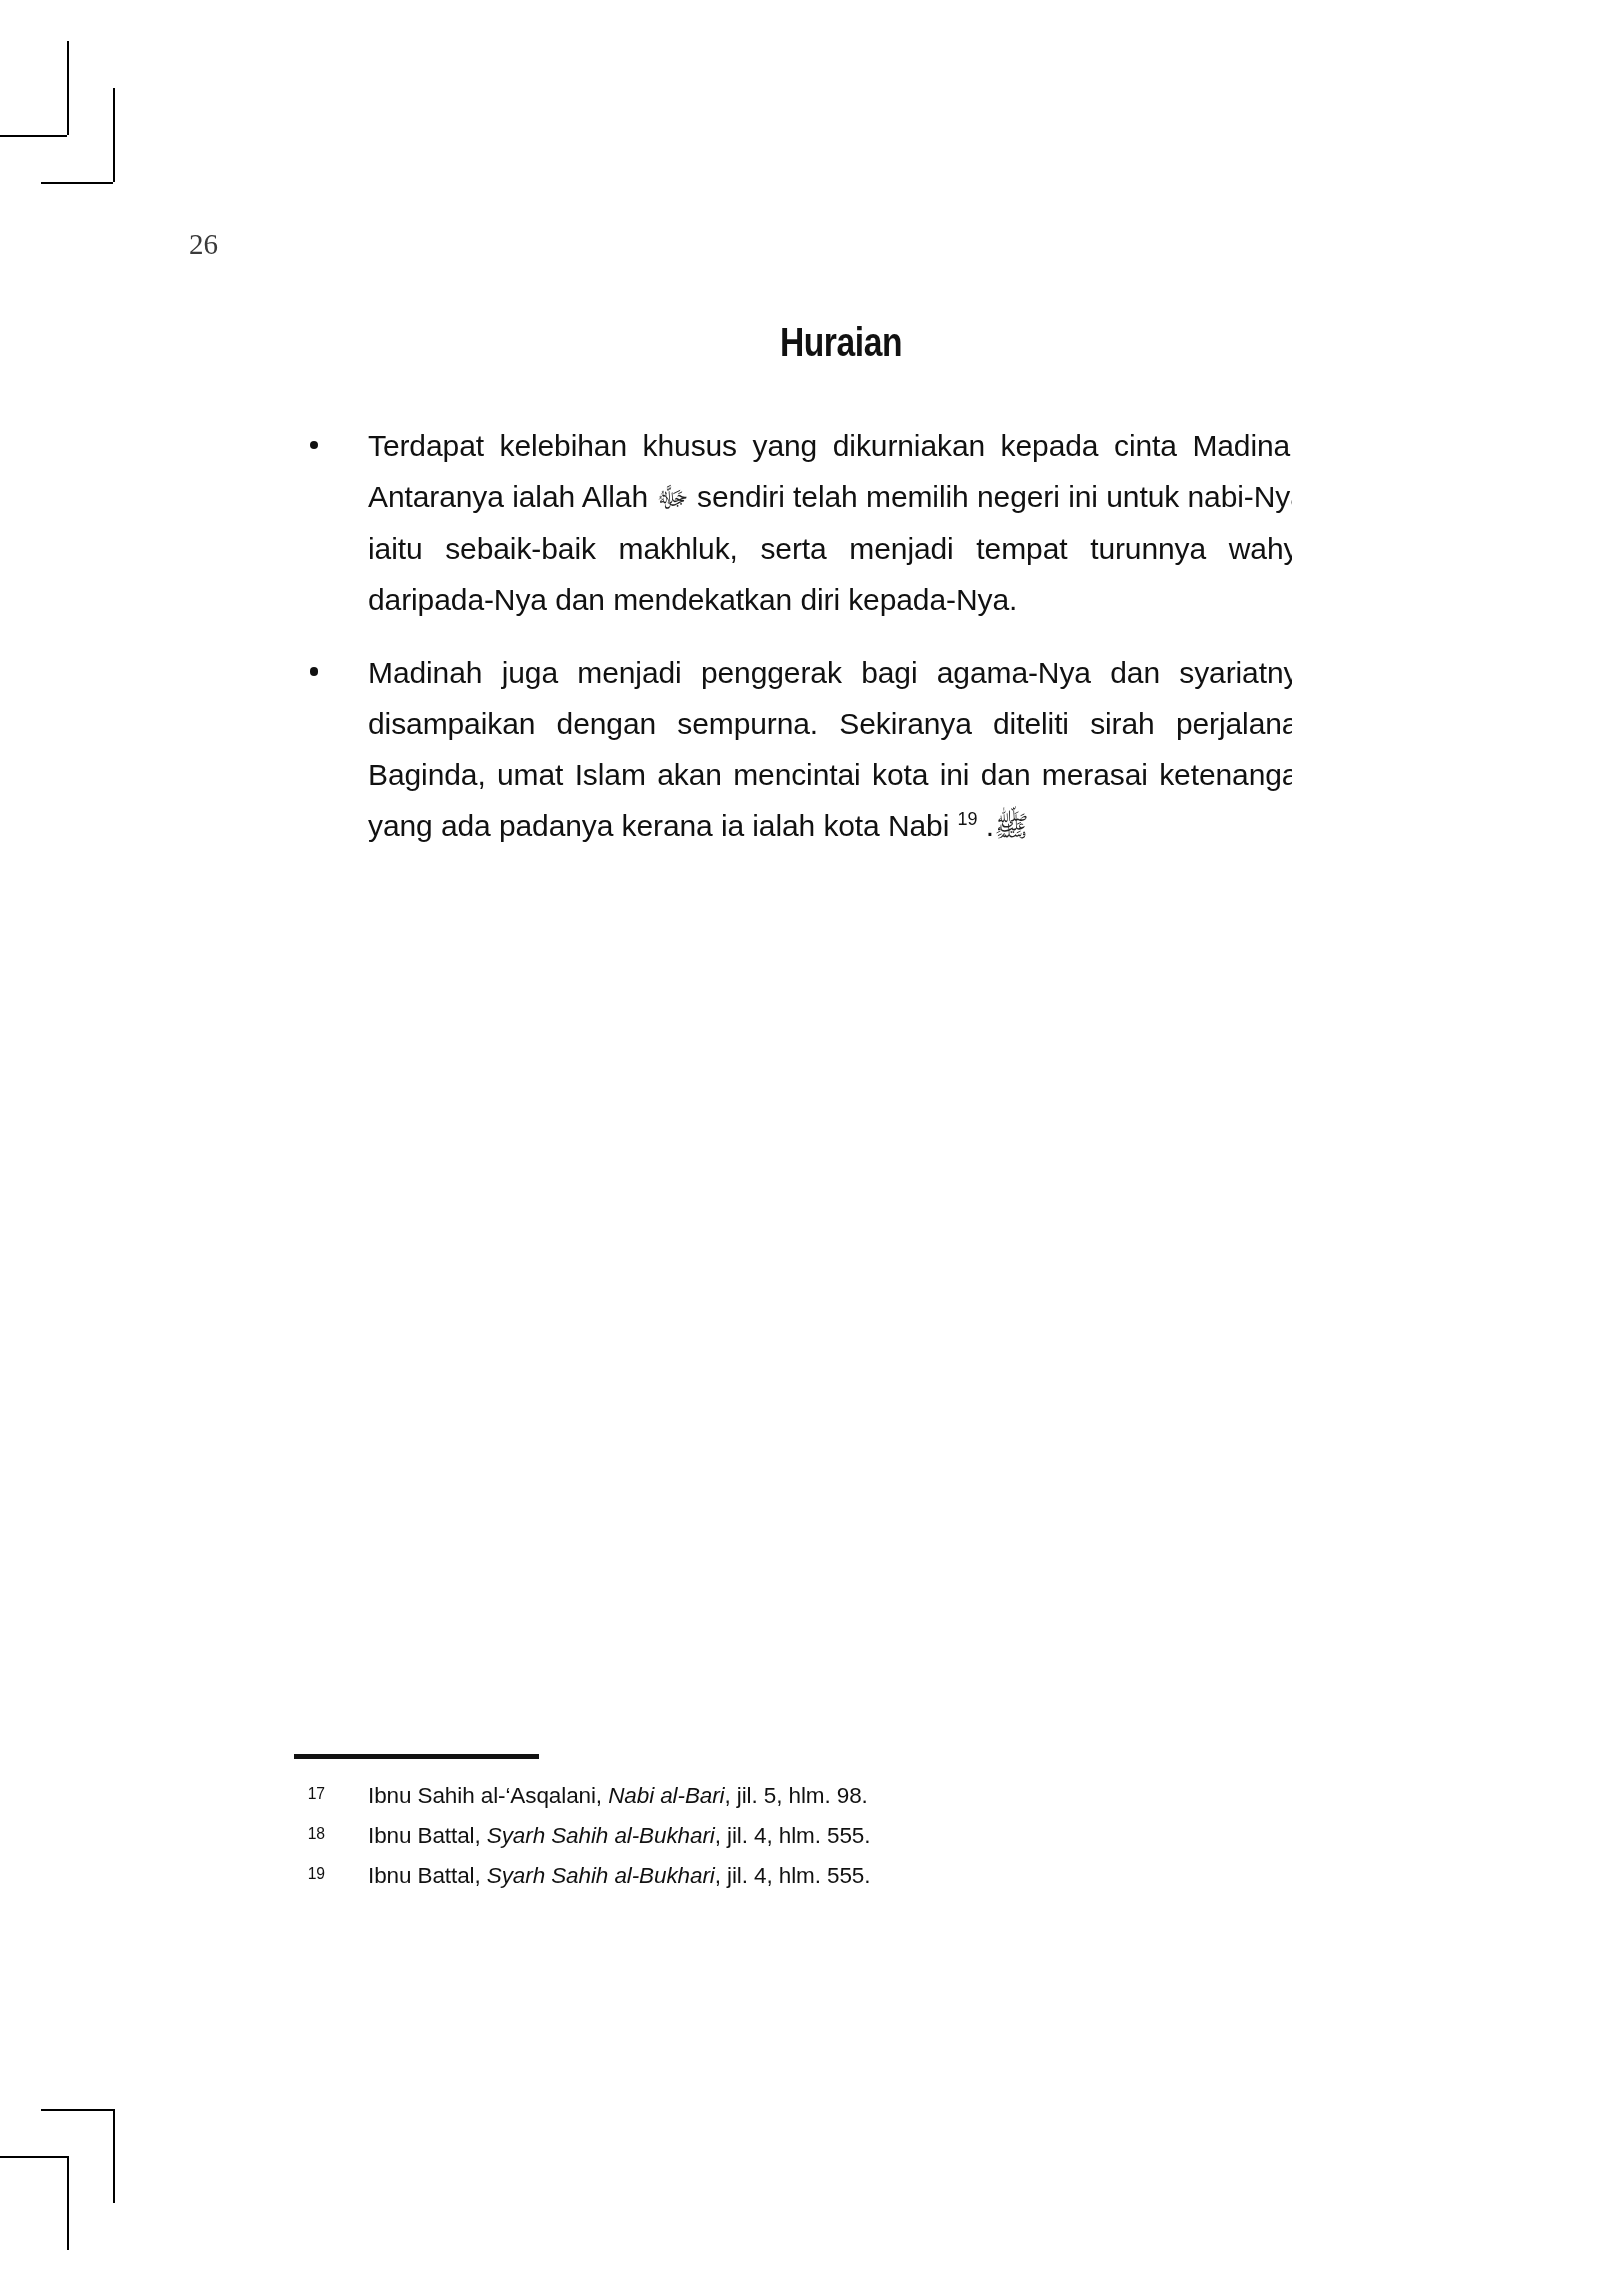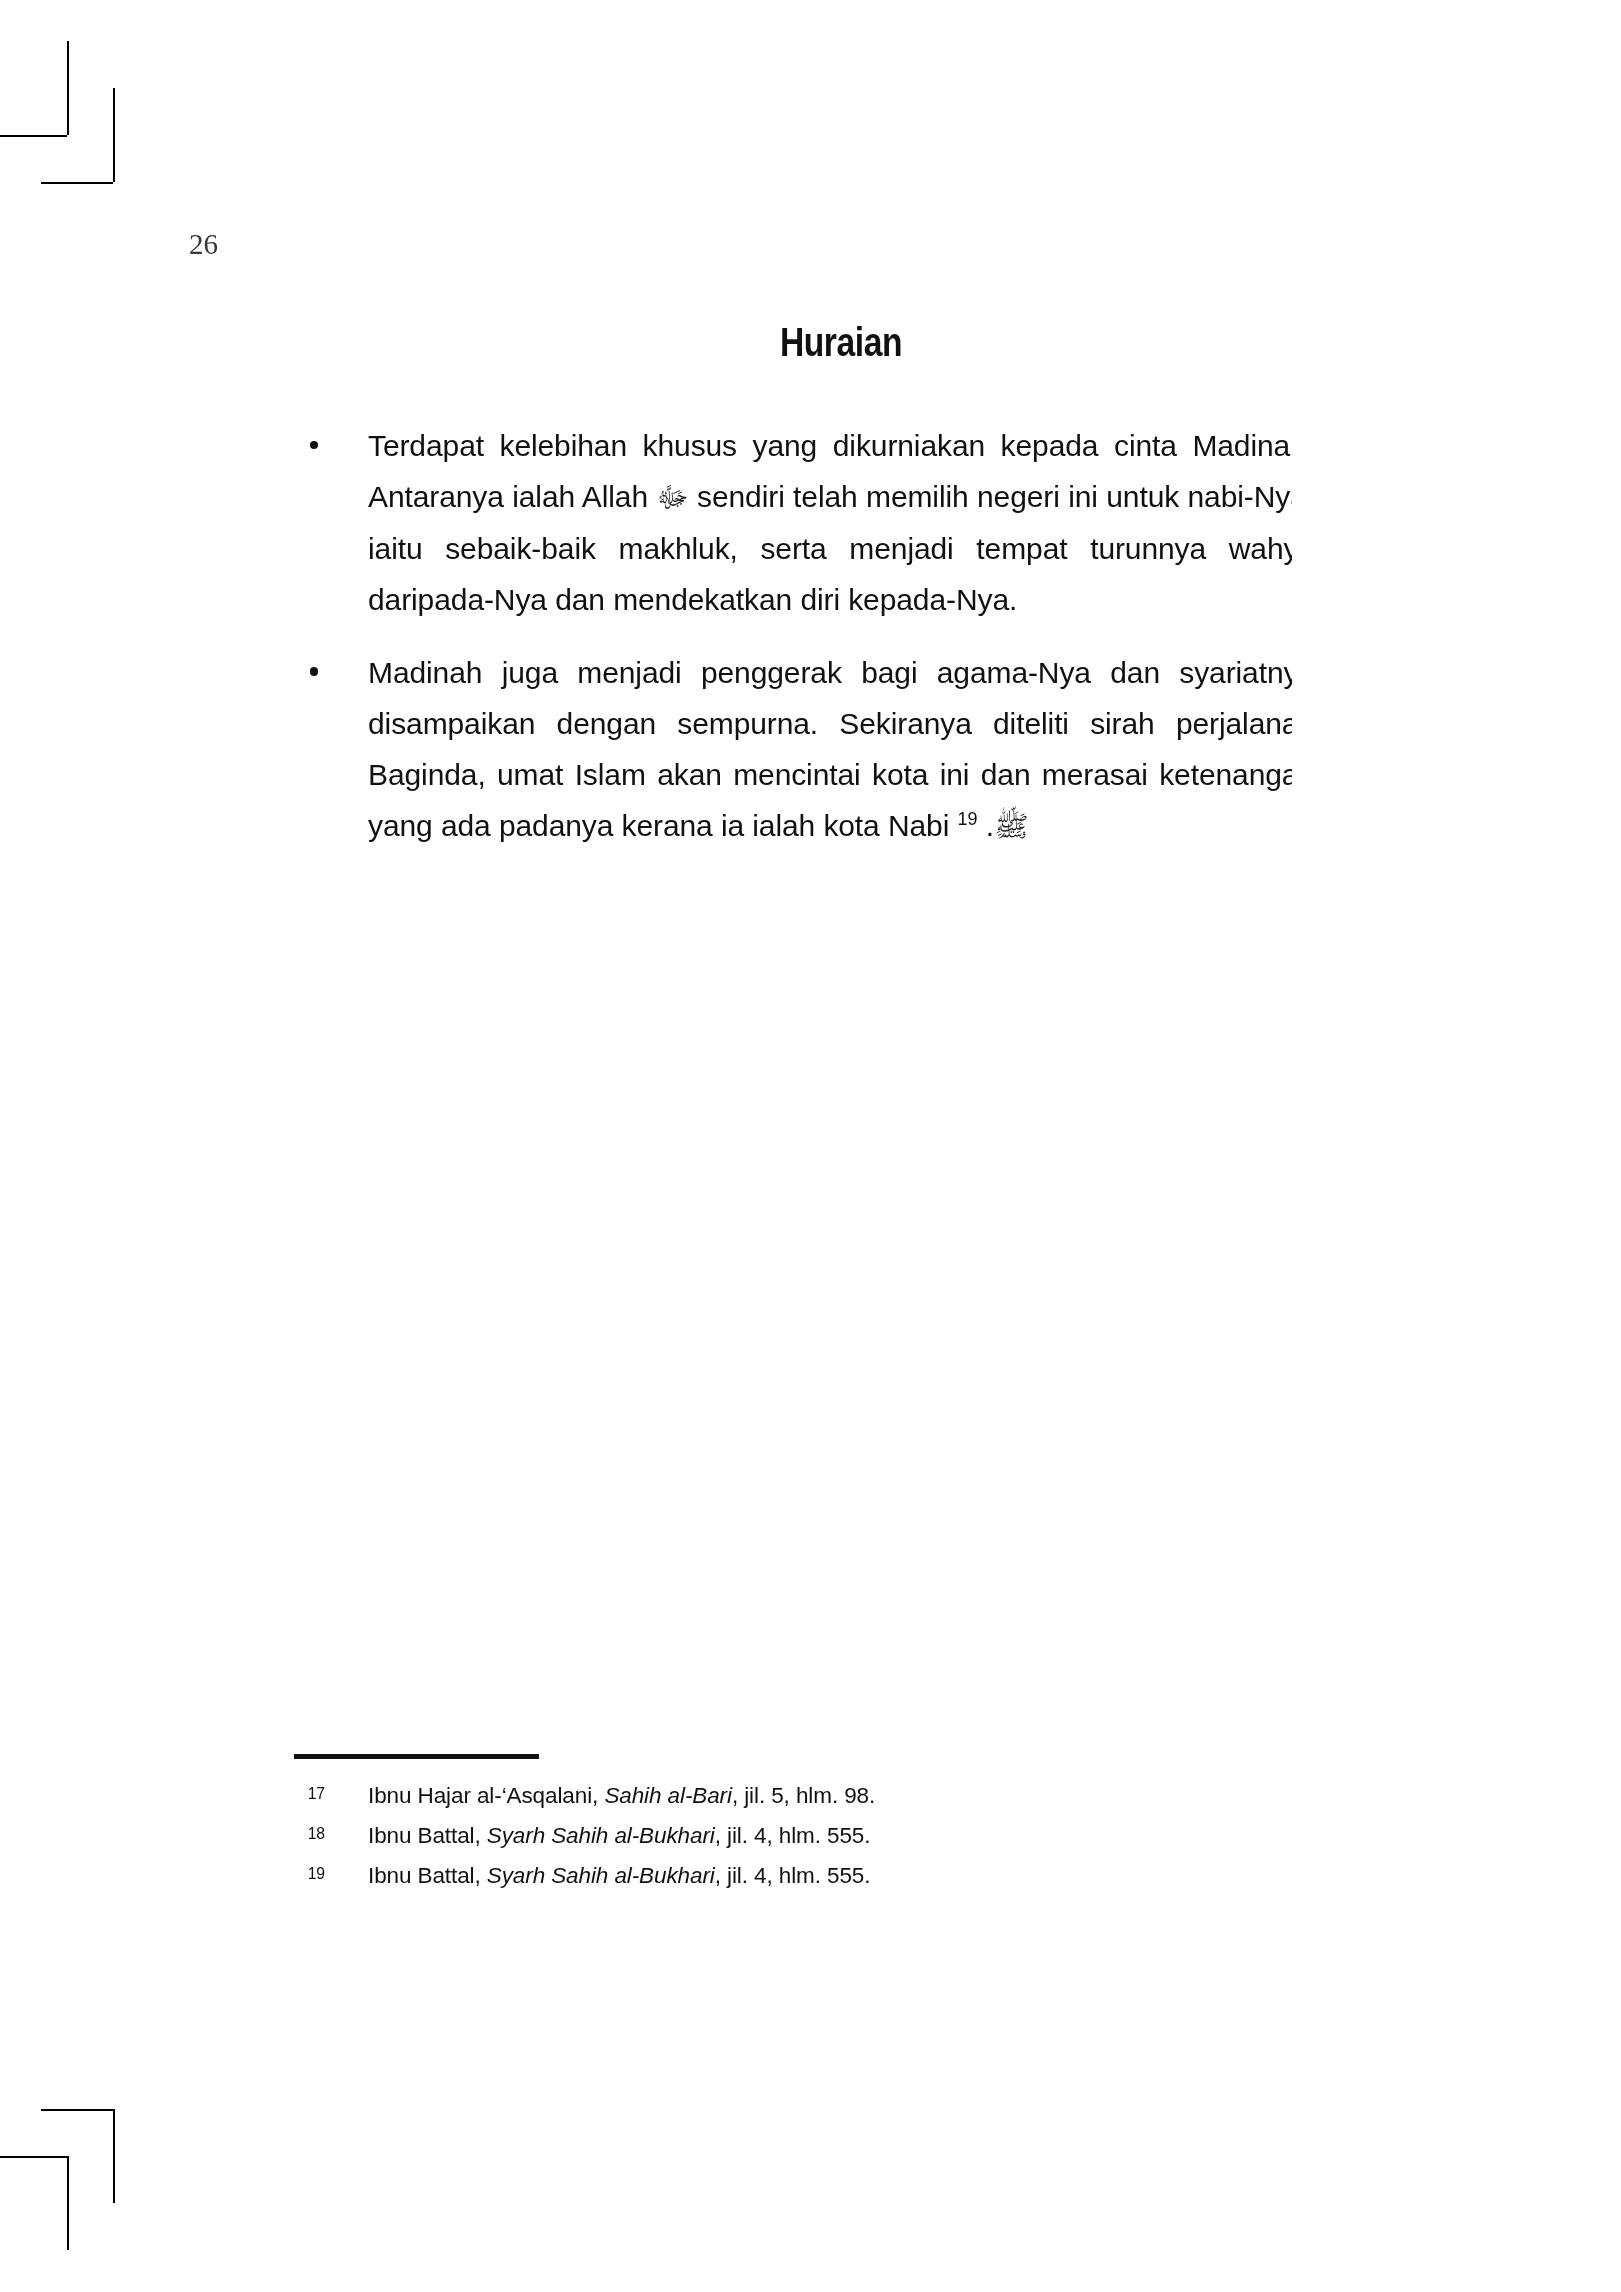--- a/index.html
+++ b/index.html
@@ -181,21 +181,21 @@
       <span class="bullet-dot"></span>
       <span>Madinah juga menjadi penggerak bagi agama-Nya dan syariatnya disampaikan dengan sempurna. Sekiranya diteliti sirah perjalanan Baginda, umat Islam akan mencintai kota ini dan merasai ketenangan yang ada padanya kerana ia ialah kota Nabi </span><span class="honorific">ﷺ</span><span>. </span><sup class="fn">19</sup>
     </div>
 
   </div>
 
   <div class="footnote-area">
     <div class="footnote-rule"></div>
 
     <div class="footnote">
-      <span class="fn-num">17</span><span>Ibnu Hajar al-‘Asqalani, </span><span class="it">Sahih al-Bari</span><span>, jil. 5, hlm. 98.</span>
+      <span class="fn-num">17</span><span>Ibnu Sahih al-‘Asqalani, </span><span class="it">Nabi al-Bari</span><span>, jil. 5, hlm. 98.</span>
     </div>
 
     <div class="footnote">
       <span class="fn-num">18</span><span>Ibnu Battal, </span><span class="it">Syarh Sahih al-Bukhari</span><span>, jil. 4, hlm. 555.</span>
     </div>
 
     <div class="footnote">
       <span class="fn-num">19</span><span>Ibnu Battal, </span><span class="it">Syarh Sahih al-Bukhari</span><span>, jil. 4, hlm. 555.</span>
     </div>
   </div>

